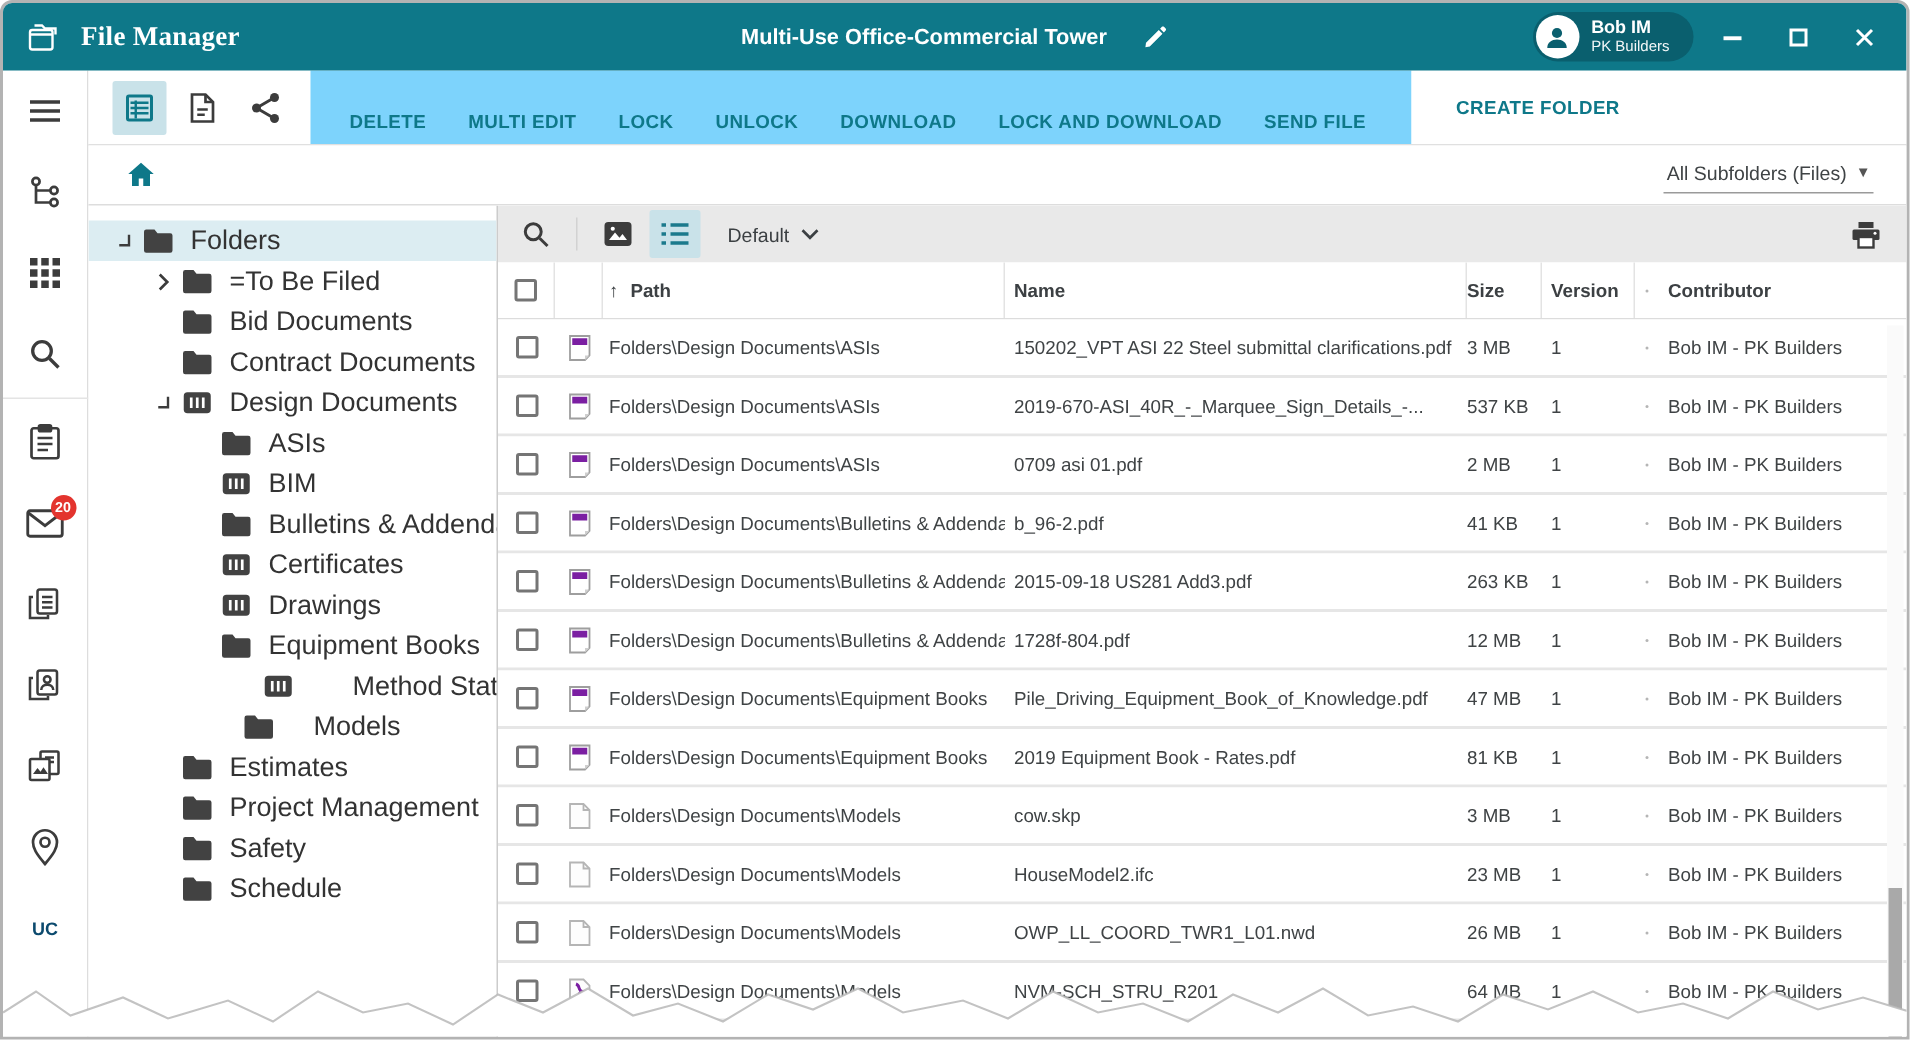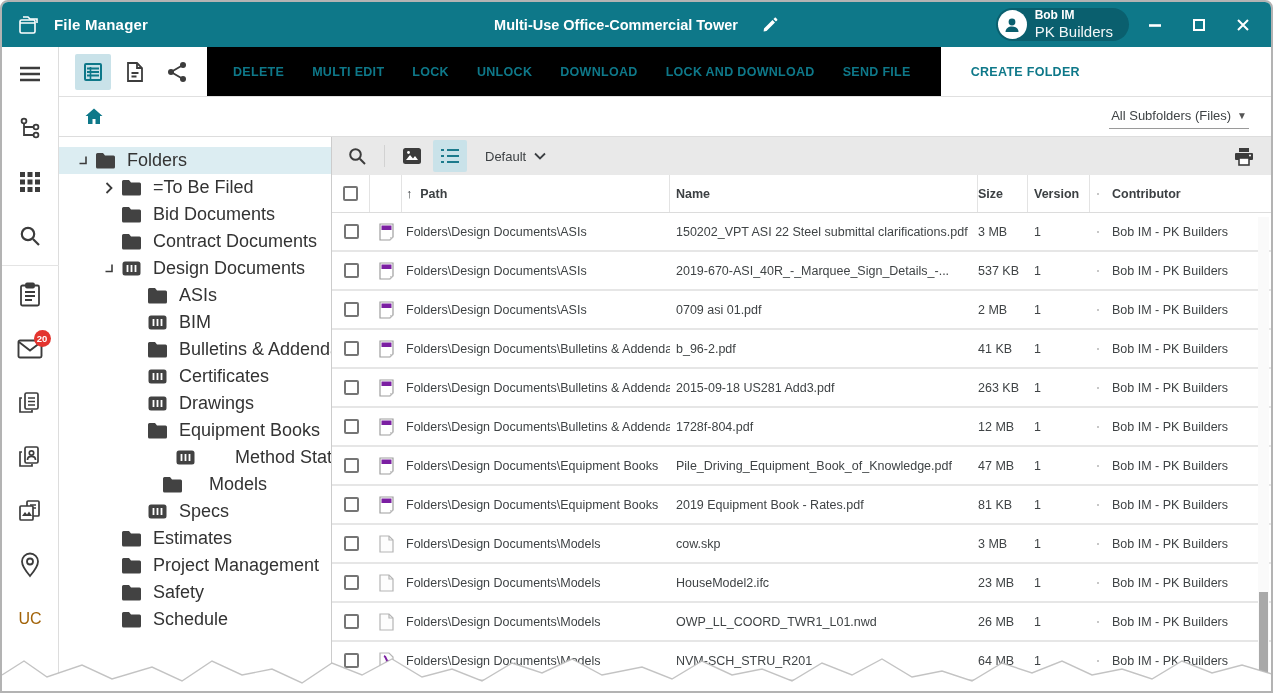--- a/index.html
+++ b/index.html
@@ -2,50 +2,50 @@
 <html><head>
 <meta charset="utf-8">
 <style>
   * { box-sizing: border-box; margin: 0; padding: 0; }
   html,body { width:1273px; height:693px; background:#fff; font-family:"Liberation Sans", sans-serif; overflow:hidden; }
   .window { position:absolute; inset:0; border:2px solid #b3b3b3; border-radius:8px 8px 0 0; overflow:hidden; background:#fff; }
 
   
   .titlebar { height:45px; background:#0e7889; display:flex; align-items:center; color:#fff; position:relative; }
   .tb-left { display:flex; align-items:center; gap:12px; padding-left:14px; width:300px; }
-  .tb-title { font-size:15px; font-weight:bold; letter-spacing:.2px; }
+  .tb-title { font-size:18px; font-weight:bold; letter-spacing:.2px;font-family:Liberation Serif, serif; }
   .tb-center { position:absolute; left:0; right:0; display:flex; justify-content:center; align-items:center; gap:24px; pointer-events:none; }
   .tb-center * { pointer-events:auto; }
   .tb-project { font-size:14.5px; font-weight:bold; }
   .tb-right { margin-left:auto; display:flex; align-items:center; gap:8px; padding-right:10px; }
   .user-pill { display:flex; align-items:center; gap:8px; background:#0a5povez5f6b; background:#0a5f6e; border-radius:17px; padding:2px 16px 2px 2px; height:33px; }
   .avatar { width:29px; height:29px; background:#fff; border-radius:50%; display:flex; align-items:center; justify-content:center; }
   .user-meta { display:flex; flex-direction:column; line-height:1.15; }
   .user-name { font-size:12px; font-weight:bold; }
-  .user-company { font-size:15px; opacity:.95; }
+  .user-company { font-size:10px; opacity:.95; }
   .win-btn { width:36px; height:30px; display:flex; align-items:center; justify-content:center; cursor:default; }
 
   
   .app-body { display:flex; height:648px; }
 
   
   .rail { width:57px; background:#fff; border-right:1px solid #ddd; display:flex; flex-direction:column; align-items:center; flex-shrink:0; }
   .rail-btn { width:57px; height:54px; display:flex; align-items:center; justify-content:center; position:relative; color:#3c3c3c; }
   .rail-divider { width:57px; border-top:1px solid #e4e4e4; margin:2px 0; }
   .rail-badge { position:absolute; top:8px; right:8px; background:#e3342e; color:#fff; font-size:9.5px; font-weight:bold; min-width:17px; height:17px; border-radius:9px; display:flex; align-items:center; justify-content:center; padding:0 3px; }
-  .uc-label { font-size:16px; font-weight:normal; color:#a16207; }
+  .uc-label { font-size:12px; font-weight:bold; color:#0c4a6e; }
 
   .main-col { flex:1; display:flex; flex-direction:column; min-width:0; }
 
   
   .toolbar { height:50px; display:flex; align-items:stretch; border-bottom:1px solid #e0e0e0; }
   .toolbar-icons { display:flex; align-items:center; gap:6px; padding:0 12px 0 16px; background:#fff; }
   .tool-icon-btn { width:36px; height:36px; display:flex; align-items:center; justify-content:center; border-radius:2px; color:#3c3c3c; }
   .tool-icon-btn.selected { background:#c9e2e9; color:#0e7889; }
-  .toolbar-actions { display:flex; align-items:center; gap:4px; background:#000000; padding:0 18px 0 14px; }
+  .toolbar-actions { display:flex; align-items:flex-end; gap:4px; background:#7dd3fc; padding:0 18px 0 14px; }
   .action-btn { border:none; background:transparent; color:#0e7889; font-family:"Liberation Sans",sans-serif; font-weight:bold; font-size:12.5px; letter-spacing:.3px; padding:8px 12px; cursor:pointer; white-space:nowrap; }
   .toolbar-right { flex:1; background:#fff; display:flex; align-items:center; padding-left:18px; }
 
   
   .crumb-row { height:40px; background:#fff; border-bottom:1px solid #ddd; display:flex; align-items:center; padding:0 22px 0 26px; position:relative; }
   .crumb-right { margin-left:auto; display:flex; align-items:center; }
   .scope-select { display:flex; align-items:center; gap:6px; font-size:13px; color:#3f4345; border-bottom:1px solid #9a9a9a; padding:3px 2px 5px 2px; cursor:pointer; }
   .caret-down { font-size:10px; color:#555; }
   .annot-arrow { position:absolute; right:345px; top:103px; width:180px; height:28px; pointer-events:none; }
 
@@ -476,33 +476,20 @@
               <span class="expander"></span>
               <span class="tree-ico">
                 <svg width="21" height="17" viewBox="0 0 21 17" fill="#424242">
                   <path d="M1 2.5 a1.5 1.5 0 0 1 1.5-1.5 h5.5 l2 2.5 h8.5 a1.5 1.5 0 0 1 1.5 1.5 v10 a1.5 1.5 0 0 1 -1.5 1.5 h-16 a1.5 1.5 0 0 1 -1.5 -1.5 Z"></path>
                 </svg>
               </span>
 
               <span class="tree-label">Models</span>
             </div>
 
-            <div class="tree-row" style="padding-left: 66px;">
-
-              <span class="expander"></span>
-
-              <span class="tree-ico">
-                <svg width="21" height="17" viewBox="0 0 21 17" fill="#424242">
-                  <rect x="1.5" y="1.5" width="18" height="14" rx="2.5"></rect>
-                  <path d="M6.5 5 v7 M10.5 5 v7 M14.5 5 v7" stroke="#fff" stroke-width="1.8"></path>
-                </svg>
-              </span>
-
-              <span class="tree-label">Specs</span>
-            </div>
 
             <div class="tree-row" style="padding-left: 40px;">
 
               <span class="expander"></span>
               <span class="tree-ico">
                 <svg width="21" height="17" viewBox="0 0 21 17" fill="#424242">
                   <path d="M1 2.5 a1.5 1.5 0 0 1 1.5-1.5 h5.5 l2 2.5 h8.5 a1.5 1.5 0 0 1 1.5 1.5 v10 a1.5 1.5 0 0 1 -1.5 1.5 h-16 a1.5 1.5 0 0 1 -1.5 -1.5 Z"></path>
                 </svg>
               </span>
 

